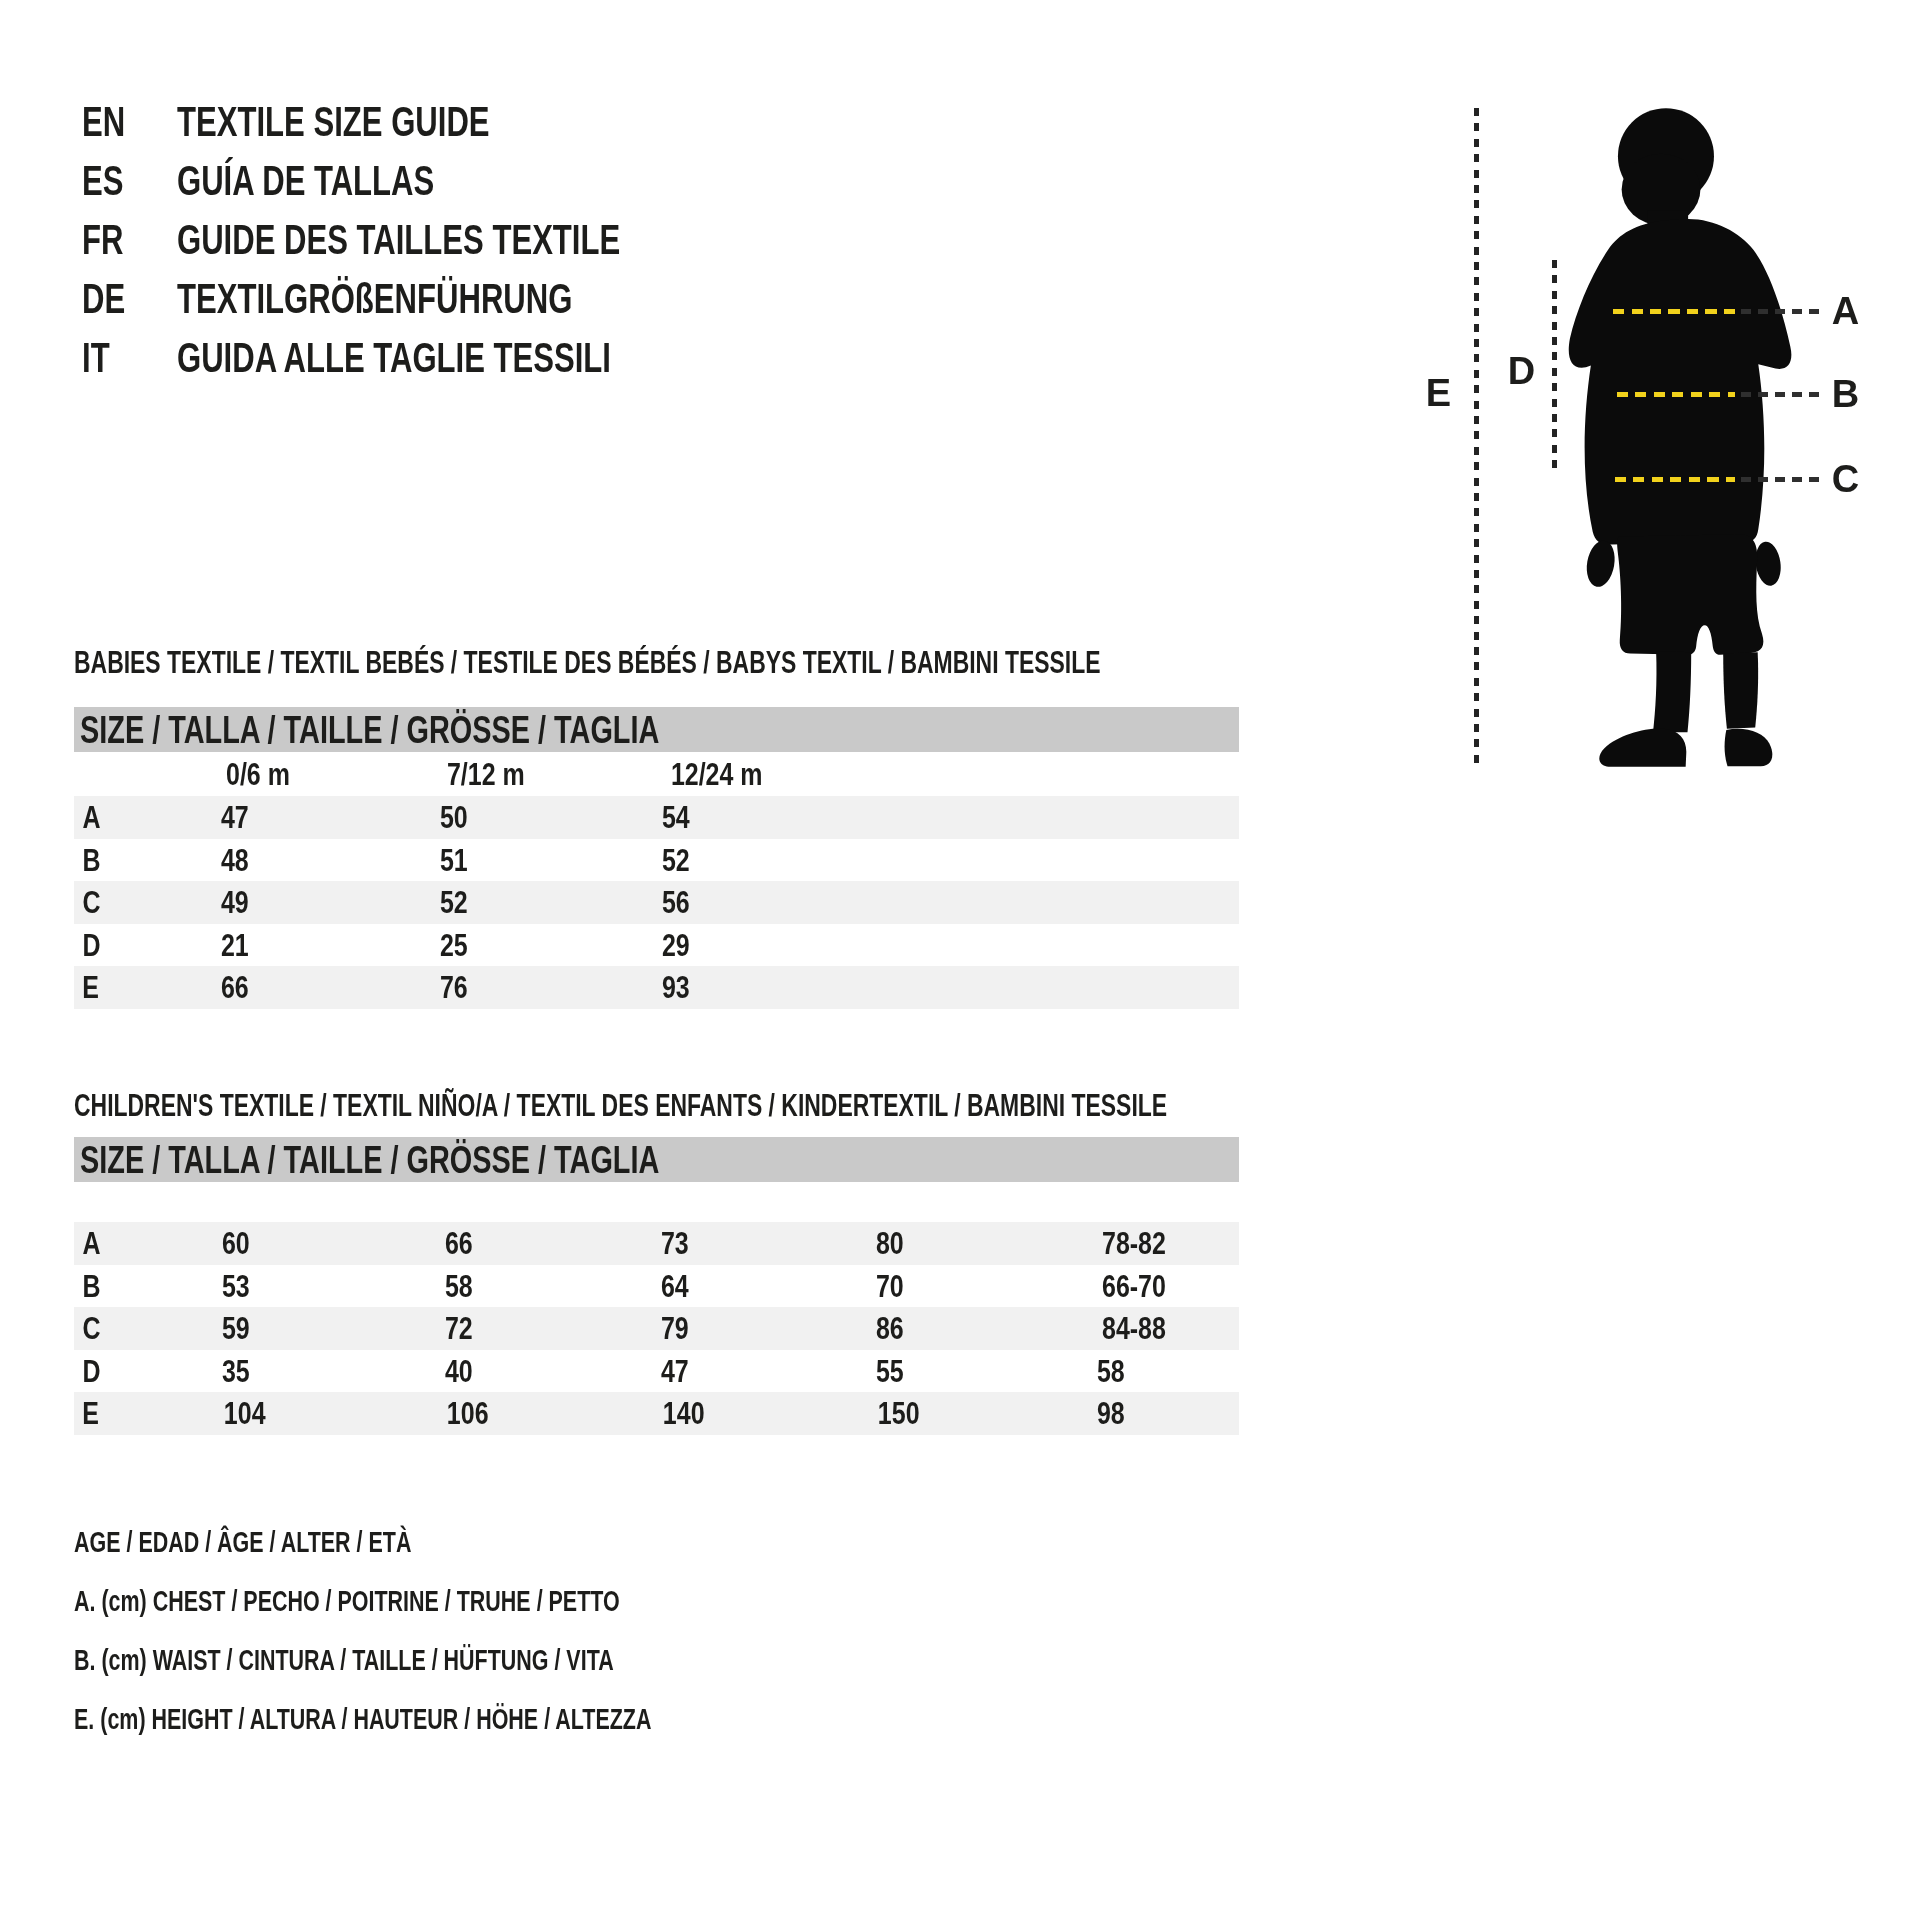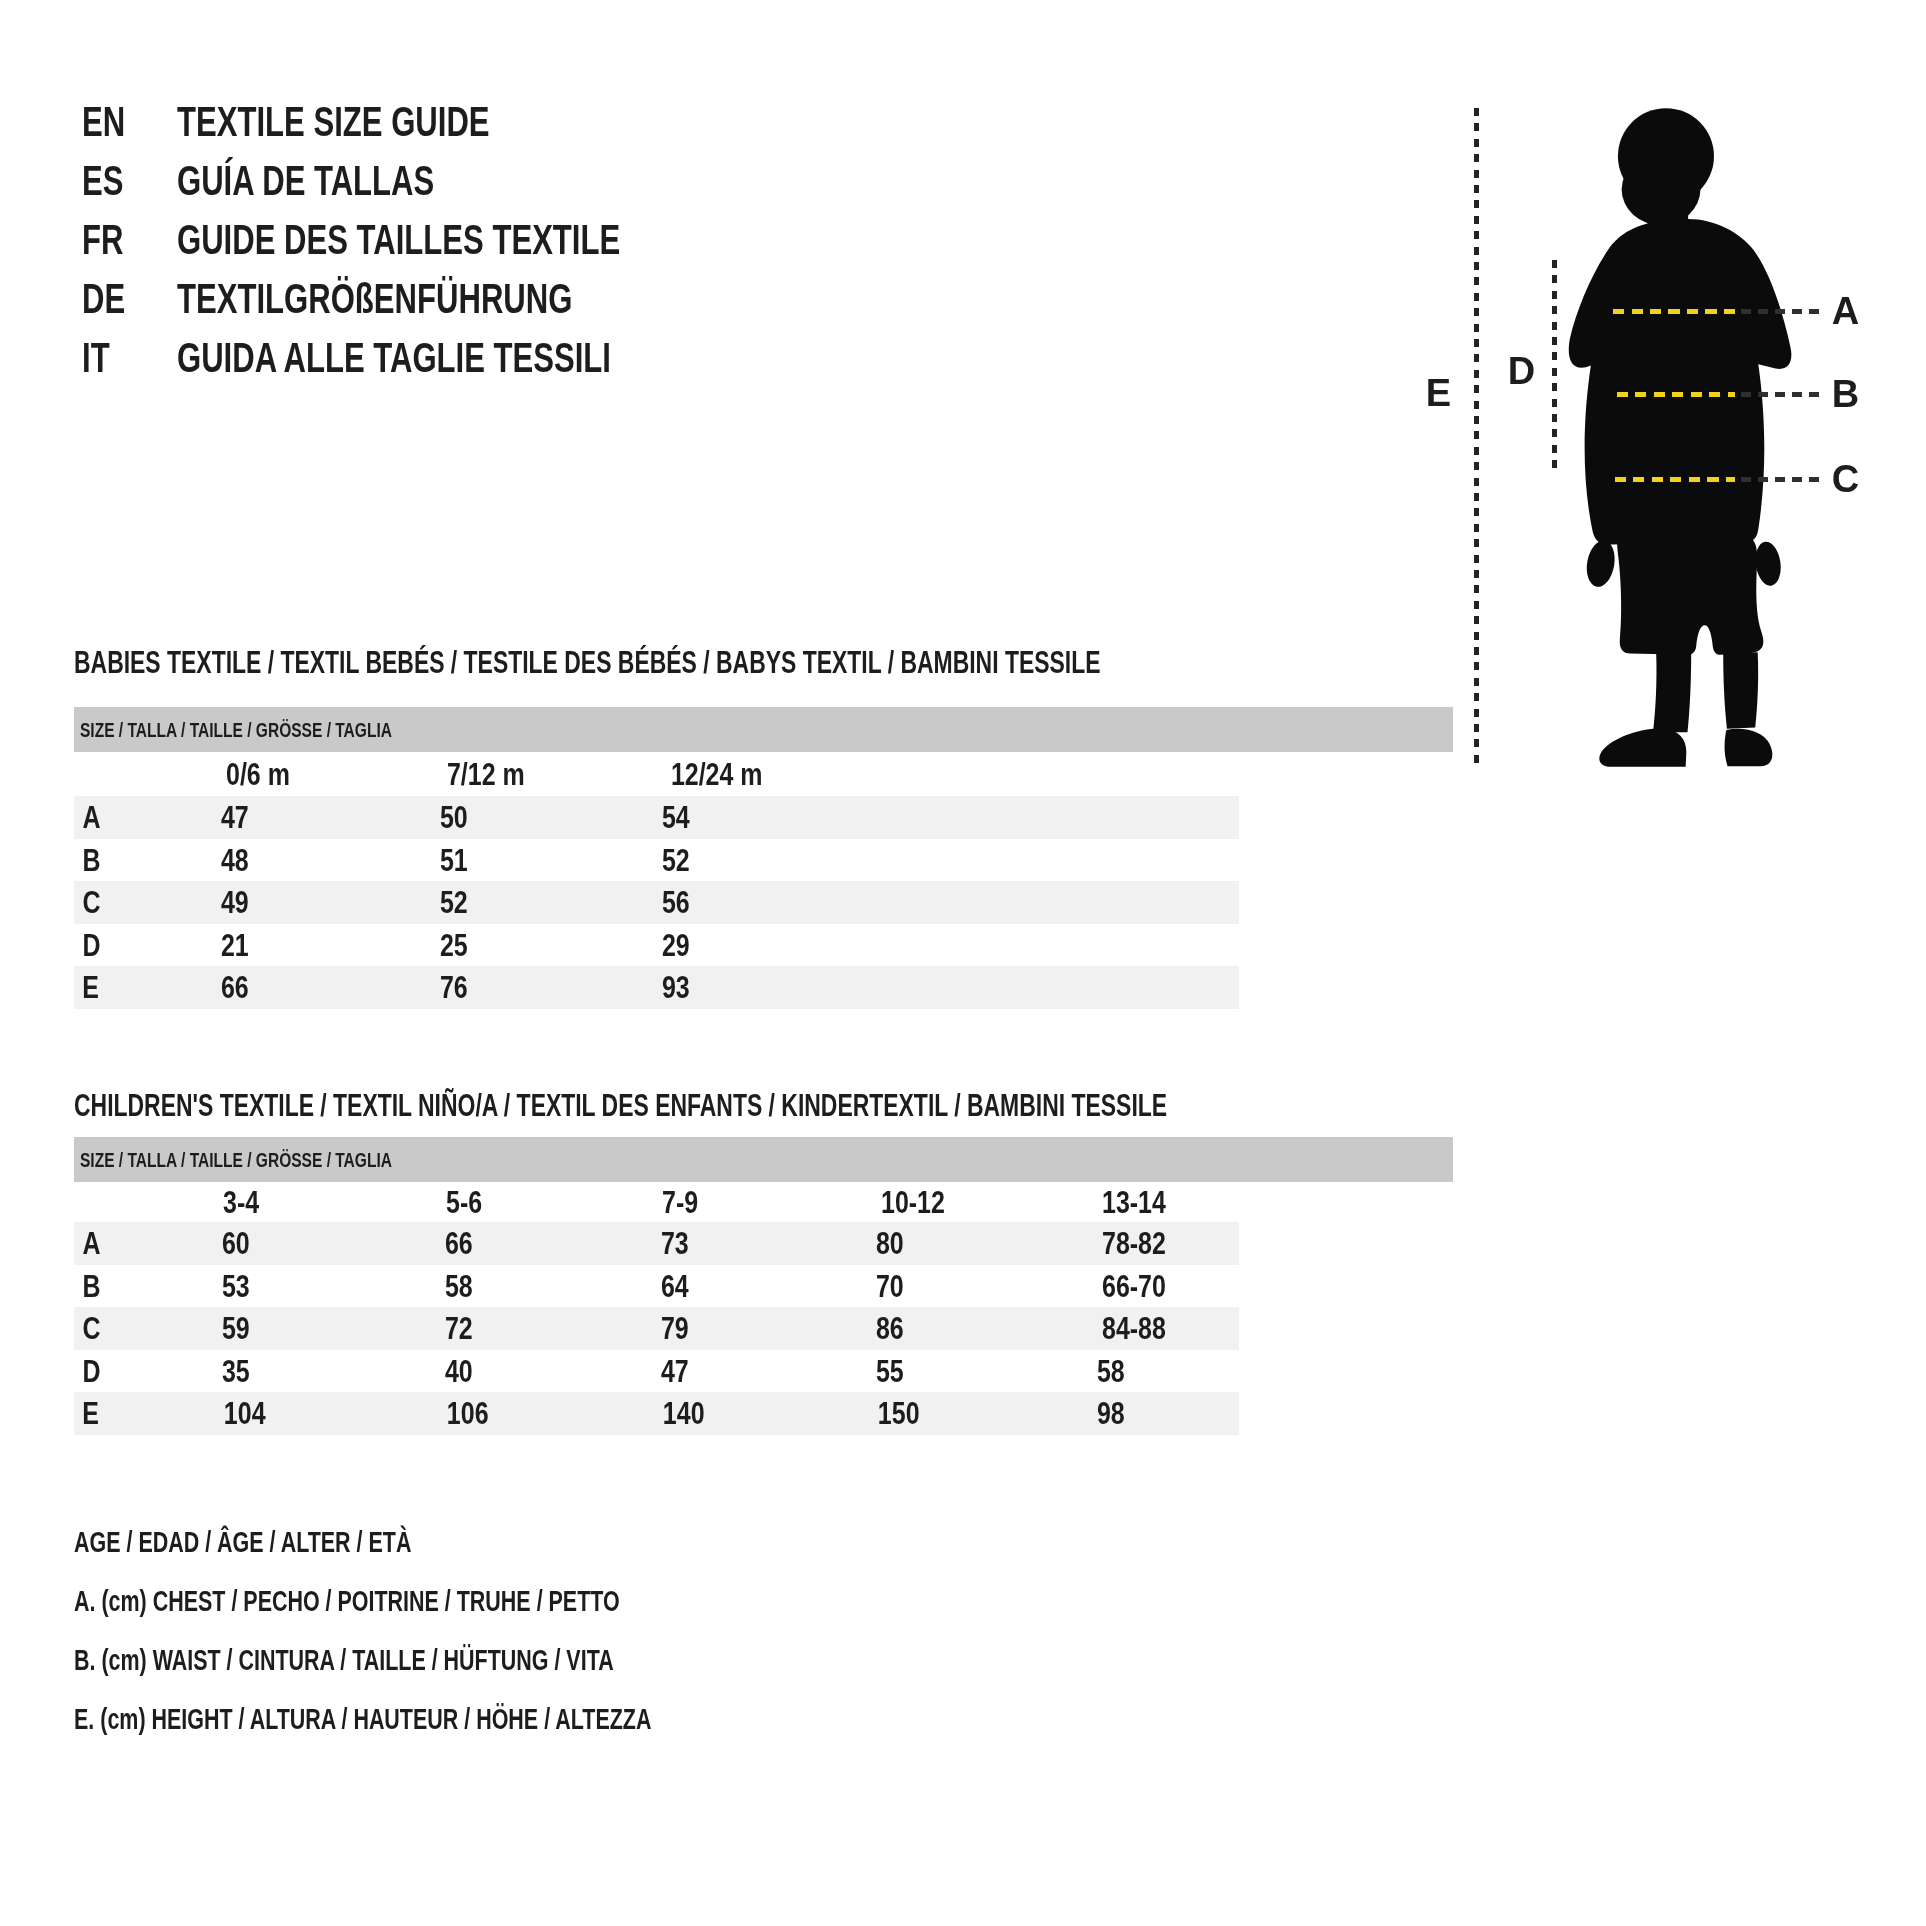--- a/index.html
+++ b/index.html
@@ -13,22 +13,22 @@
   .lang-list{left:82px;top:92px;width:863px;}
   .lang-row{position:relative;height:59px;line-height:59px;font-size:42px;}
   .lang-code{position:absolute;left:0;}
   .lang-title{position:absolute;left:95px;}
 
   
   .section-title{left:74px;height:59px;line-height:59px;font-size:31px;width:1479px;}
 
   
   .size-table{left:74px;width:1165px;}
-  .size-bar{position:absolute;left:0;top:0;width:1379px;height:45px;line-height:45px;
-            background:#c9c9c9;font-size:21px;}
+  .size-bar{position:absolute;left:0;top:0;width:1165px;height:45px;line-height:45px;
+            background:#c9c9c9;font-size:39px;}
   .size-bar .cond{margin-left:6.2px;}
   .thead-row,.trow{position:absolute;left:0;width:1165px;}
   .trow.stripe{background:#f1f1f1;}
   .rowlabel{position:absolute;left:6.2px;font-size:32px;}
   .cellv{position:absolute;width:185px;text-align:left;font-size:32px;}
   .babies .c1{left:143px;} .babies .c2{left:362px;} .babies .c3{left:584px;}
   .children .c1{left:144px;} .children .c2{left:367px;} .children .c3{left:583px;}
   .children .c4{left:798px;} .children .c5{left:1019px;}
 
   
@@ -154,27 +154,20 @@
   </div>
 
   <div class="abs section-title" style="top:1076px;">
     <span class="cond">CHILDREN'S TEXTILE / TEXTIL NIÑO/A / TEXTIL DES ENFANTS / KINDERTEXTIL / BAMBINI TESSILE</span>
   </div>
 
   <div class="abs size-table children" style="top:1137px;height:298px;">
     <div class="size-bar">
       <span class="cond">SIZE / TALLA / TAILLE / GRÖSSE / TAGLIA</span>
     </div>
-    <div class="thead-row" style="top:45px;height:40px;line-height:40px;">
-      <div class="cellv c1"><span class="condc">3-4</span></div>
-      <div class="cellv c2"><span class="condc">5-6</span></div>
-      <div class="cellv c3"><span class="condc">7-9</span></div>
-      <div class="cellv c4"><span class="condc">10-12</span></div>
-      <div class="cellv c5"><span class="condc">13-14</span></div>
-    </div>
     <div class="trow stripe" style="top:85px;height:43px;line-height:43px;">
       <span class="rowlabel"><span class="condc">A</span></span>
       <div class="cellv c1"><span class="condc">60</span></div>
       <div class="cellv c2"><span class="condc">66</span></div>
       <div class="cellv c3"><span class="condc">73</span></div>
       <div class="cellv c4"><span class="condc">80</span></div>
       <div class="cellv c5"><span class="condc">78-82</span></div>
     </div>
     <div class="trow" style="top:128px;height:43px;line-height:43px;">
       <span class="rowlabel"><span class="condc">B</span></span>

